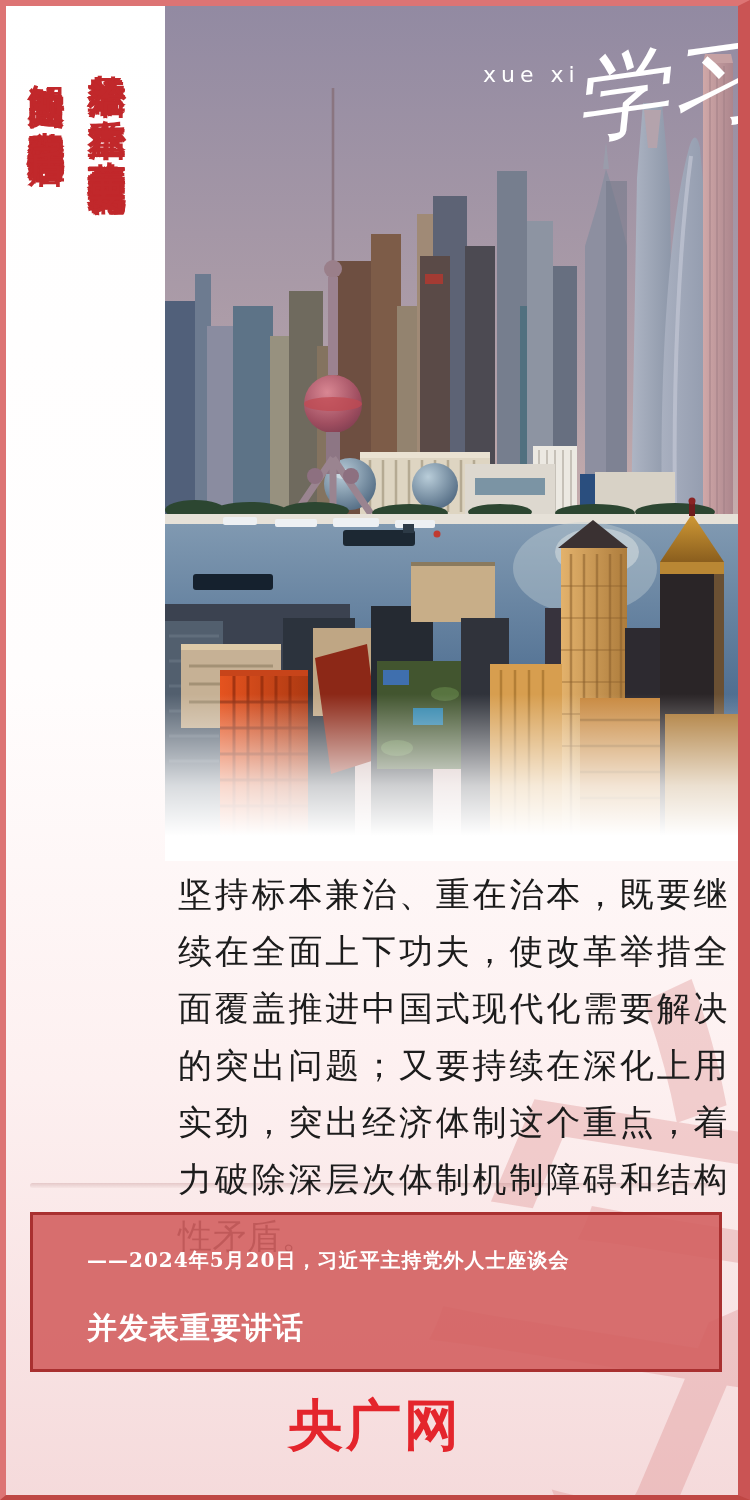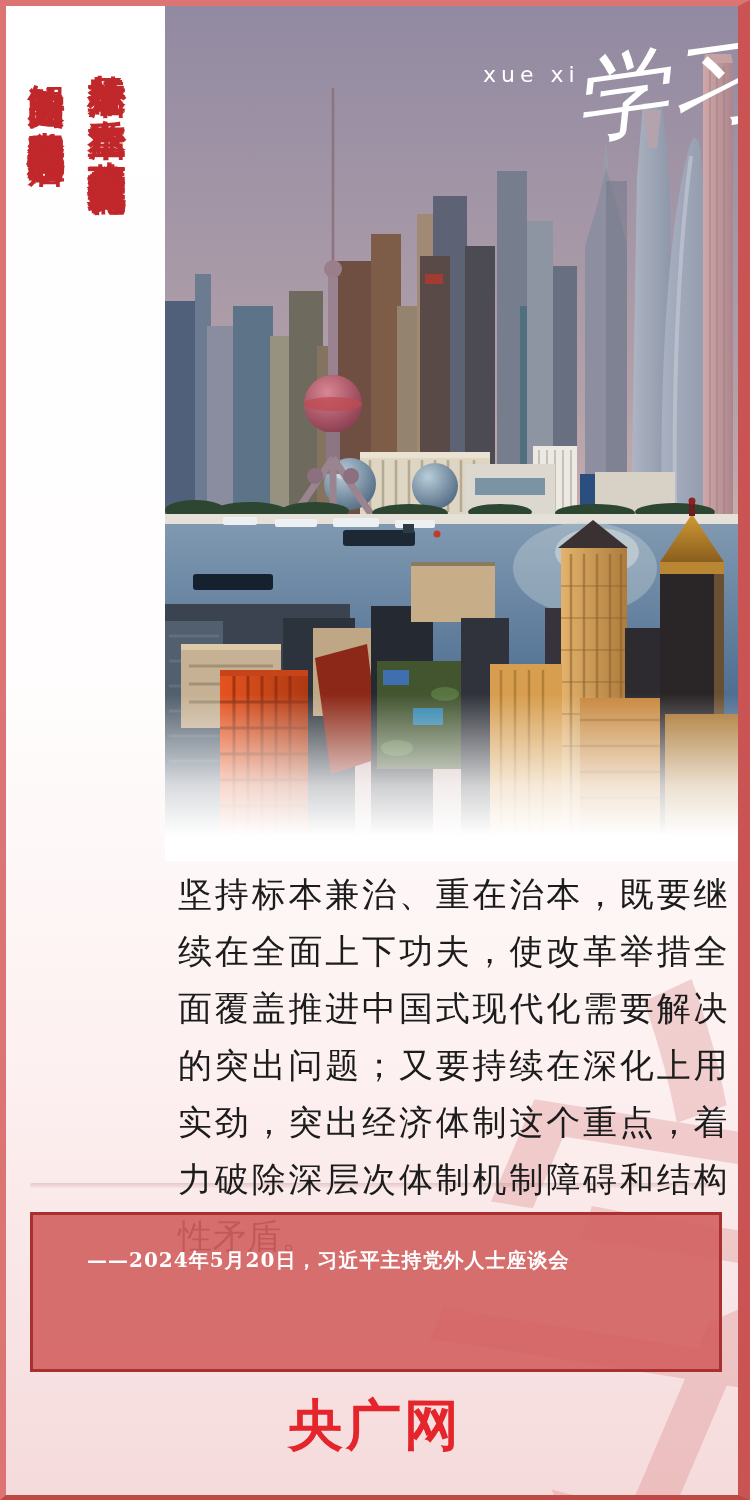--- a/index.html
+++ b/index.html
@@ -285,18 +285,19 @@
 
   <div class="headline-col right">坚持标本兼治　重在治本　改革举措全面覆盖推进中国式现代化需要</div>
   <div class="headline-col left">解决的突出问题　着力破除深层次体制机制障碍和结构性矛盾</div>
 
   <div class="body-text">坚持标本兼治、重在治本，既要继续在全面上下功夫，使改革举措全面覆盖推进中国式现代化需要解决的突出问题；又要持续在深化上用实劲，突出经济体制这个重点，着力破除深层次体制机制障碍和结构性矛盾。</div>
 
   <div class="divider"></div>
 
   <div class="quote-box">
     <div class="quote-line1">——2024年5月20日，习近平主持党外人士座谈会</div>
+    <div class="quote-line2">并发表重要讲话</div>
   </div>
 
   <div class="footer-logo">央广网</div>
 
   <div class="frame"></div>
 </div>
 
 </body></html>

